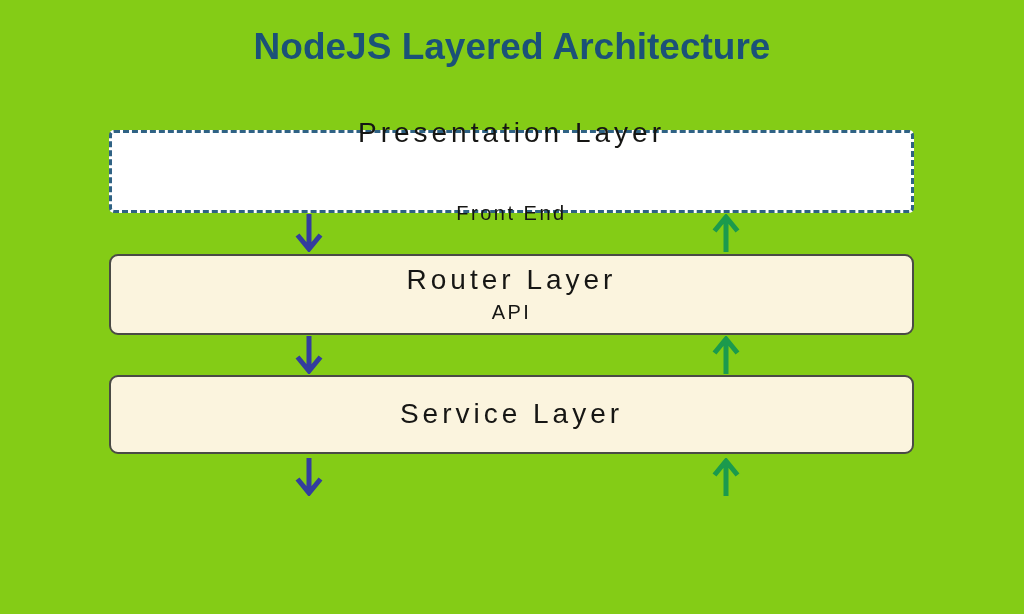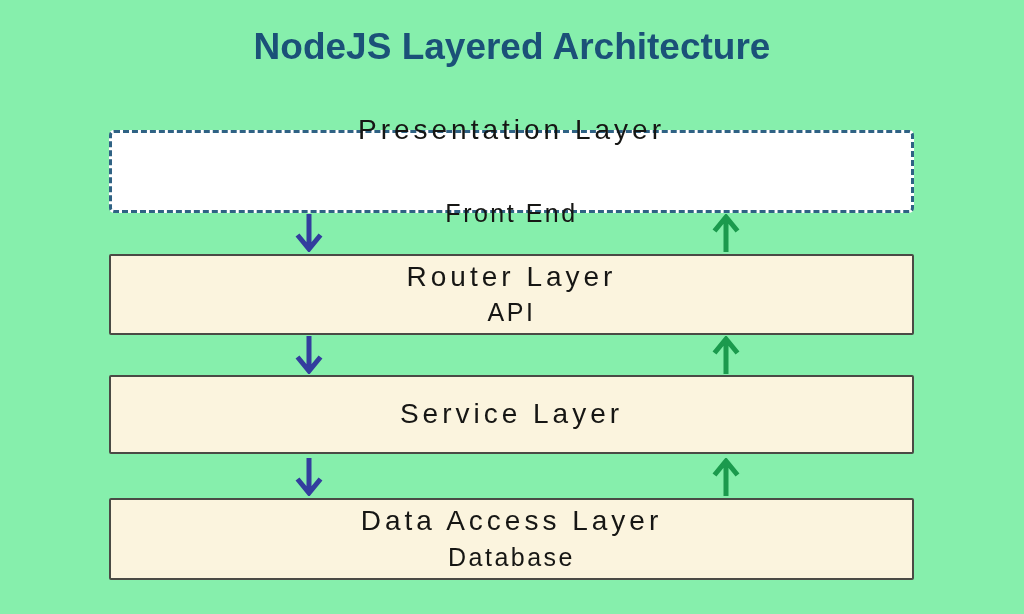--- a/index.html
+++ b/index.html
@@ -8,21 +8,21 @@
     --box-fill:#FBF4DE;
     --box-border:#4A4A45;
     --arrow-down:#333D9E;
     --arrow-up:#1B9A4D;
     --text:#161614;
   }
   html,body{margin:0;padding:0;background:#ffffff;}
   .canvas{
     position:relative;
     width:1024px;height:614px;
-    background:#86efac;
+    background:#84cc16;
     overflow:hidden;
     font-family:"Liberation Sans", sans-serif;
   }
   .title{
     position:absolute;
     top:26px;left:0;width:100%;
     margin:0;
     text-align:center;
     font-size:37px;
     font-weight:bold;
@@ -30,35 +30,35 @@
     color:var(--title-color);
   }
   .layer{
     position:absolute;
     left:109px;width:805px;
     box-sizing:border-box;
     display:flex;flex-direction:column;
     align-items:center;justify-content:center;
     background:var(--box-fill);
     border:2px solid var(--box-border);
-    border-radius:2px;
+    border-radius:9px;
   }
   .layer.dashed{
     background:#ffffff;
     border:3px dashed var(--dashed-border);
     border-radius:5px;
   }
   .layer-name{
     font-size:28px;
     letter-spacing:4px;
     line-height:1.1;
     color:var(--text);
   }
   .layer-sub{
-    font-size:25px;
+    font-size:20px;
     letter-spacing:2.5px;
     margin-top:6px;
     color:var(--text);
   }
   .arrow{position:absolute;display:block;}
   .arrow path{fill:none;stroke-width:5;stroke-linejoin:miter;}
   .arrow.down path{stroke:var(--arrow-down);}
   .arrow.up path{stroke:var(--arrow-up);}
 </style>
 </head>
@@ -96,18 +96,14 @@
     <div class="layer-name">Service Layer</div>
   </section>
 
   <svg class="arrow down" style="left:293px;top:458px;" width="32" height="38" viewBox="0 0 32 38" aria-hidden="true">
     <path d="M16 0 L16 34.5 M4.5 21 L16 35 L27.5 21"></path>
   </svg>
   <svg class="arrow up" style="left:710px;top:458px;" width="32" height="38" viewBox="0 0 32 38" aria-hidden="true">
     <path d="M16 38 L16 3.5 M4.5 17 L16 3 L27.5 17"></path>
   </svg>
 
-  <section class="layer" style="top:498px;height:82px;">
-    <div class="layer-name">Data Access Layer</div>
-    <div class="layer-sub">Database</div>
-  </section>
 
 </div>
 
 </body></html>

